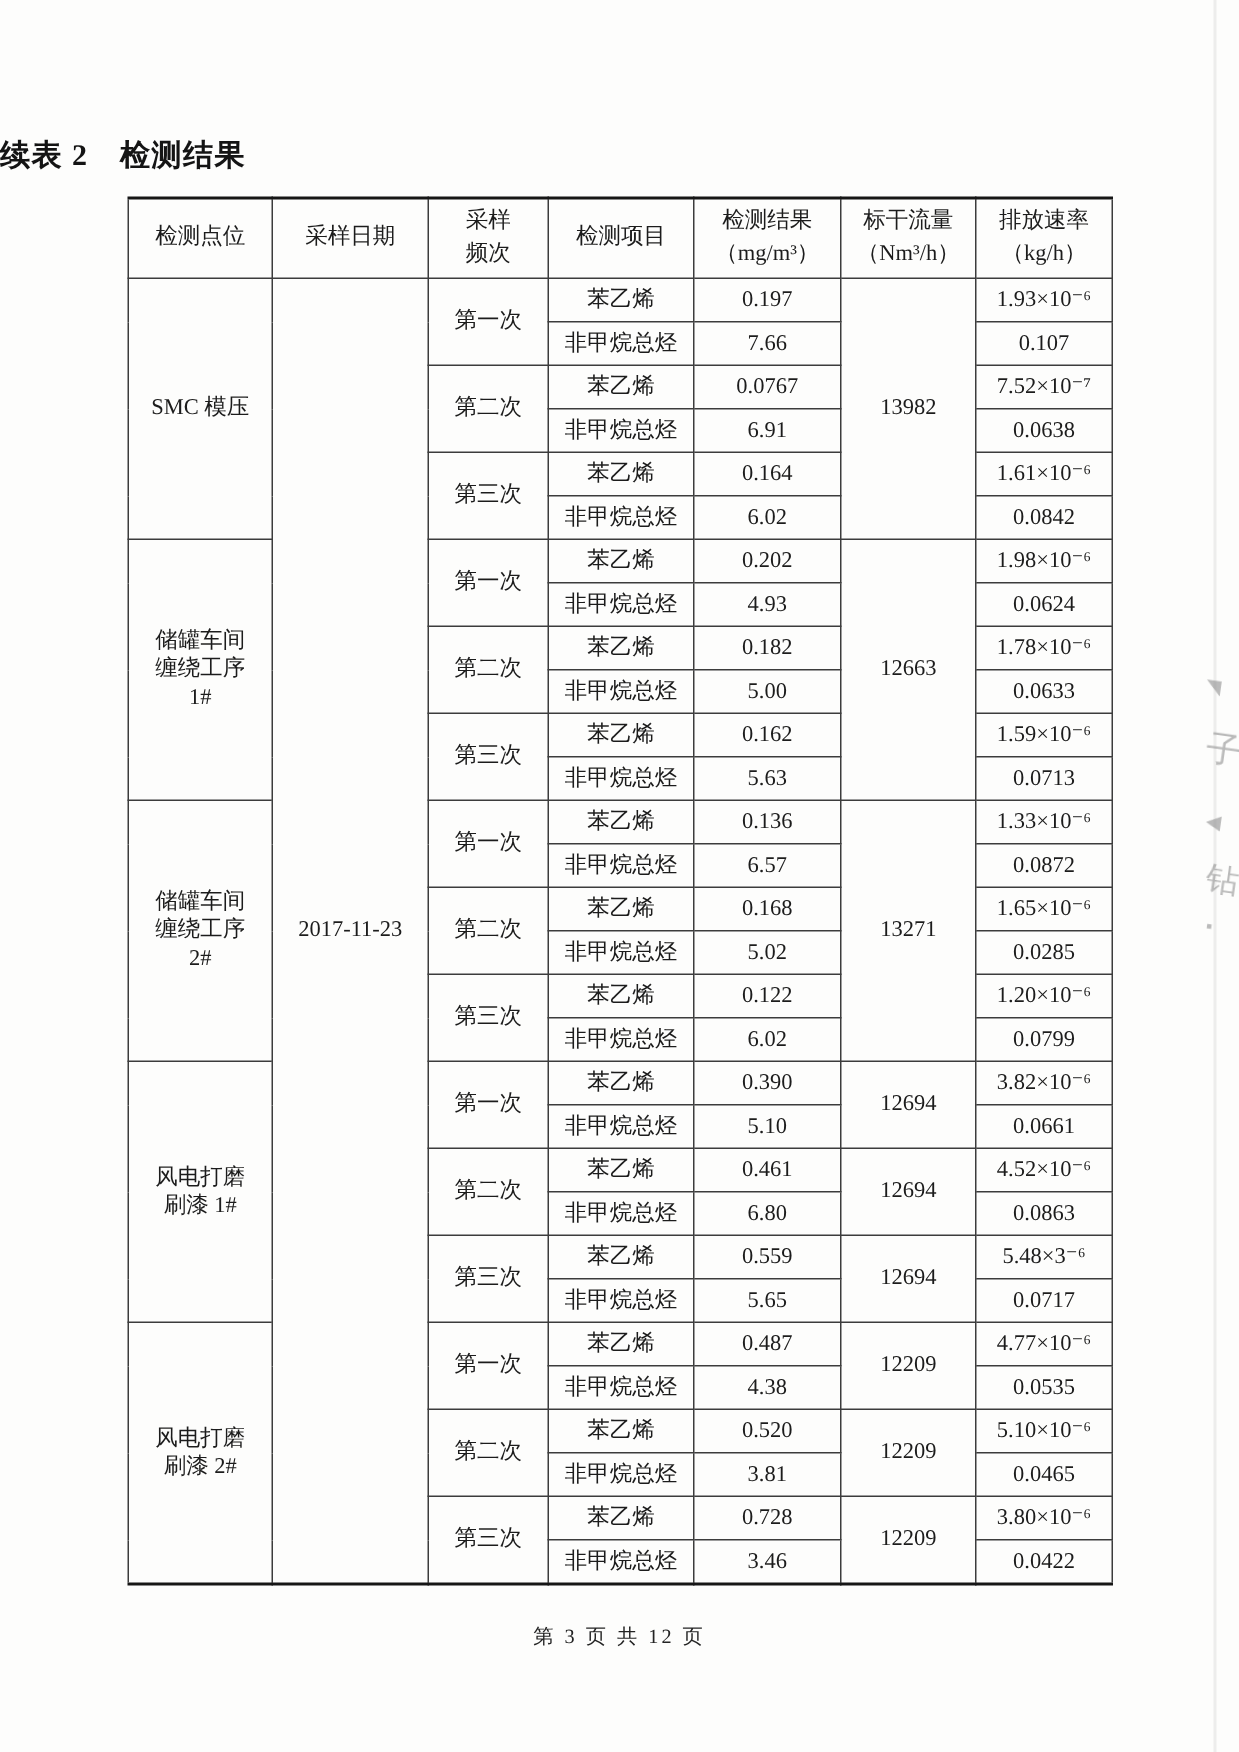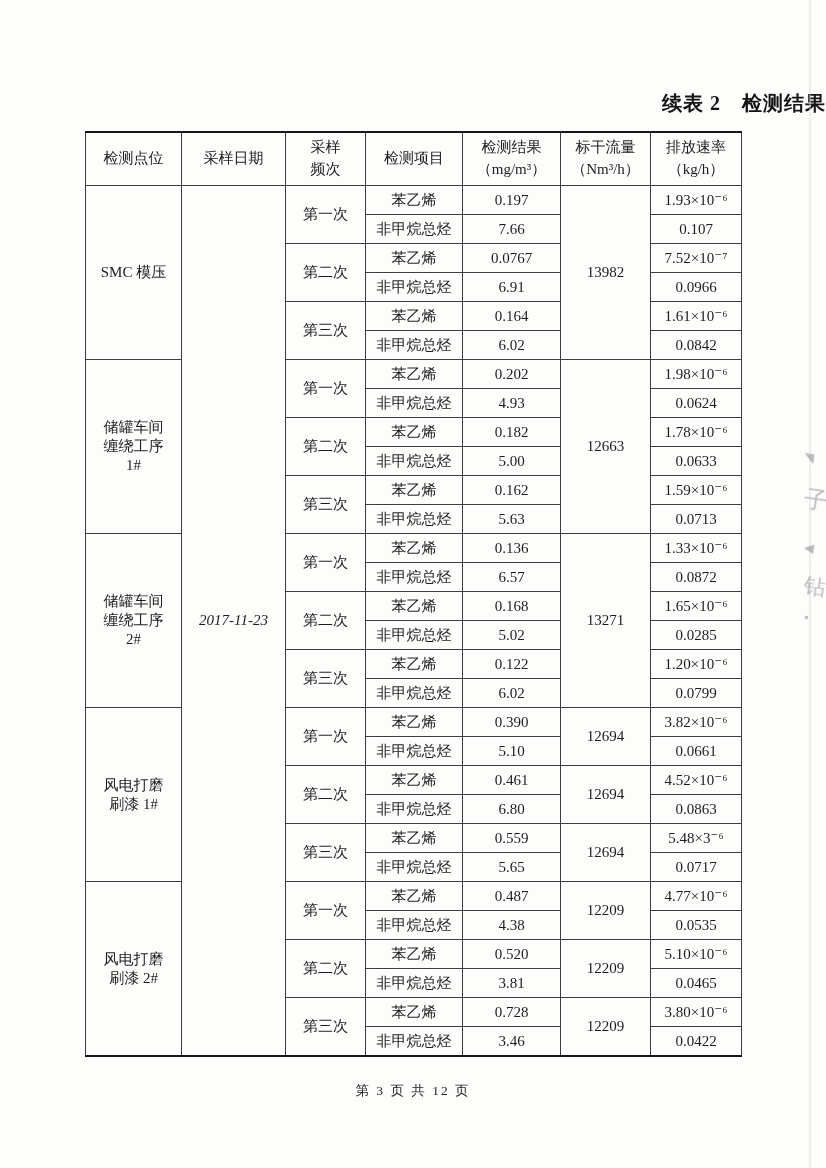--- a/index.html
+++ b/index.html
@@ -2,39 +2,39 @@
 <html><head>
 <meta charset="utf-8">
 <style>
   html,body{margin:0;padding:0;background:#e9e9e9;}
   .page{
     position:relative;width:826px;height:1168px;margin:0 auto;
     background:#fdfdfc;overflow:hidden;
     font-family:"Liberation Serif","DejaVu Serif",serif;color:#1e1e1e;
   }
   .title{
-    position:absolute;top:90px;left:0;width:100%;text-align:right;
+    position:absolute;top:90px;left:0;width:100%;text-align:left;
     font-size:20px;font-weight:bold;letter-spacing:1px;color:#141414;
   }
   table.report{
     position:absolute;left:85px;top:131px;width:656px;
     border-collapse:collapse;table-layout:fixed;
     border-top:2.5px solid #161616;border-bottom:2.5px solid #161616;
     border-left:none;border-right:none;
   }
   table.report td{
     border:1px solid #3c3c3c;text-align:center;vertical-align:middle;
     font-size:15px;padding:0 2px;height:28px;line-height:1.25;
     white-space:pre-line;color:#1c1c1c;
   }
   tr.head td{height:52px;font-size:15px;line-height:1.45;}
   td.pt{border-left:none;font-size:15px;line-height:1.5;}
   td.hfirst{border-left:none;font-family:Liberation Serif, serif;}
   td.ra,td.hlast{border-right:none;}
-  td.dt{font-size:15.5px;font-style:italic;}
+  td.dt{font-size:15.5px;}
   td.rs,td.fl,td.ra{font-size:15px;}
   .footer{
     position:absolute;top:1082px;left:0;width:100%;text-align:center;
     font-size:13.5px;letter-spacing:2px;color:#232323;
   }
   .scanline{
     position:absolute;left:809px;top:0;width:2px;height:1168px;
     background:#dadada;opacity:.45;pointer-events:none;
   }
   .edge-strip{
@@ -99,21 +99,21 @@
     </tr>
     <tr>
       <td class="rn" rowspan="2">第二次</td>
       <td class="it">苯乙烯</td>
       <td class="rs">0.0767</td>
       <td class="ra">7.52×10⁻⁷</td>
     </tr>
     <tr>
       <td class="it">非甲烷总烃</td>
       <td class="rs">6.91</td>
-      <td class="ra">0.0966</td>
+      <td class="ra">0.0638</td>
     </tr>
     <tr>
       <td class="rn" rowspan="2">第三次</td>
       <td class="it">苯乙烯</td>
       <td class="rs">0.164</td>
       <td class="ra">1.61×10⁻⁶</td>
     </tr>
     <tr>
       <td class="it">非甲烷总烃</td>
       <td class="rs">6.02</td>

